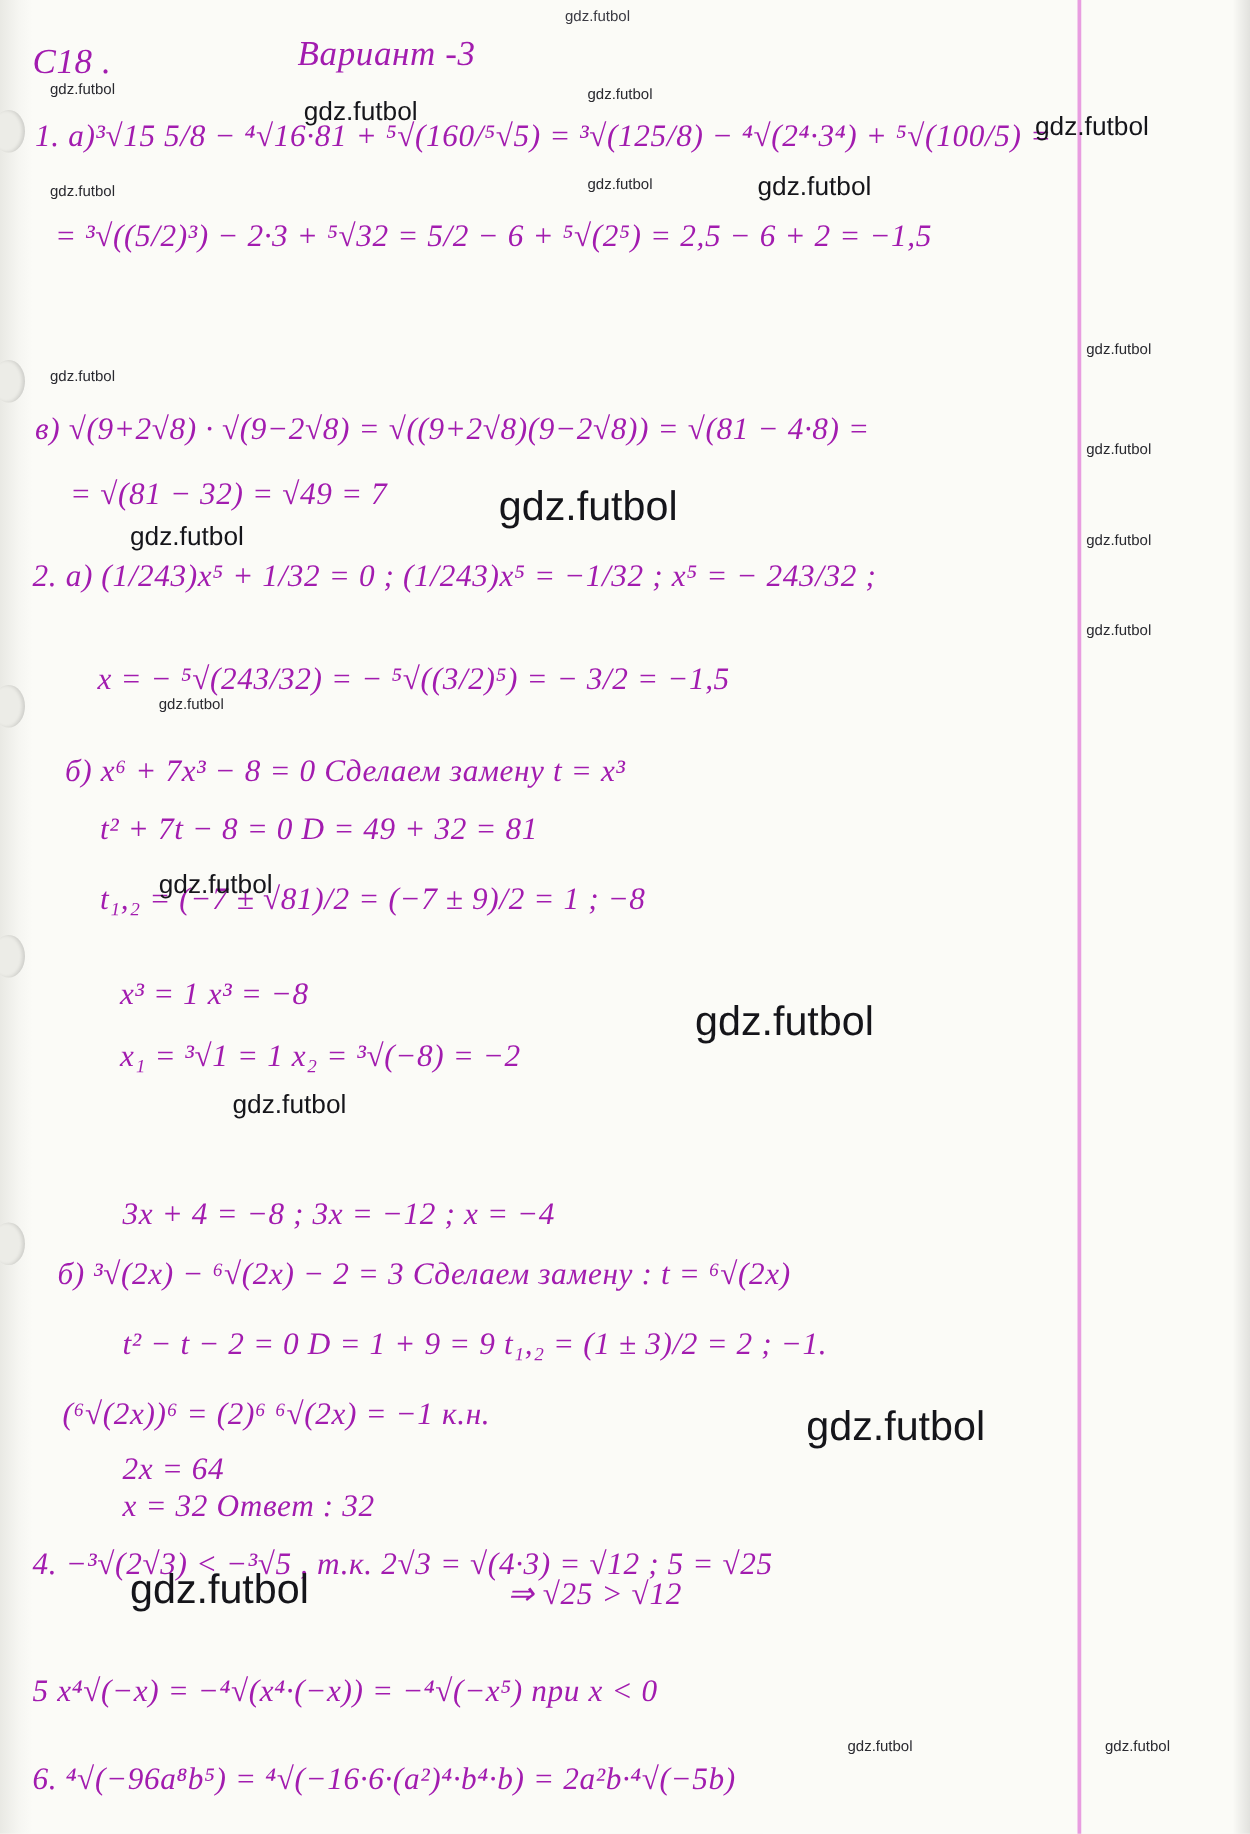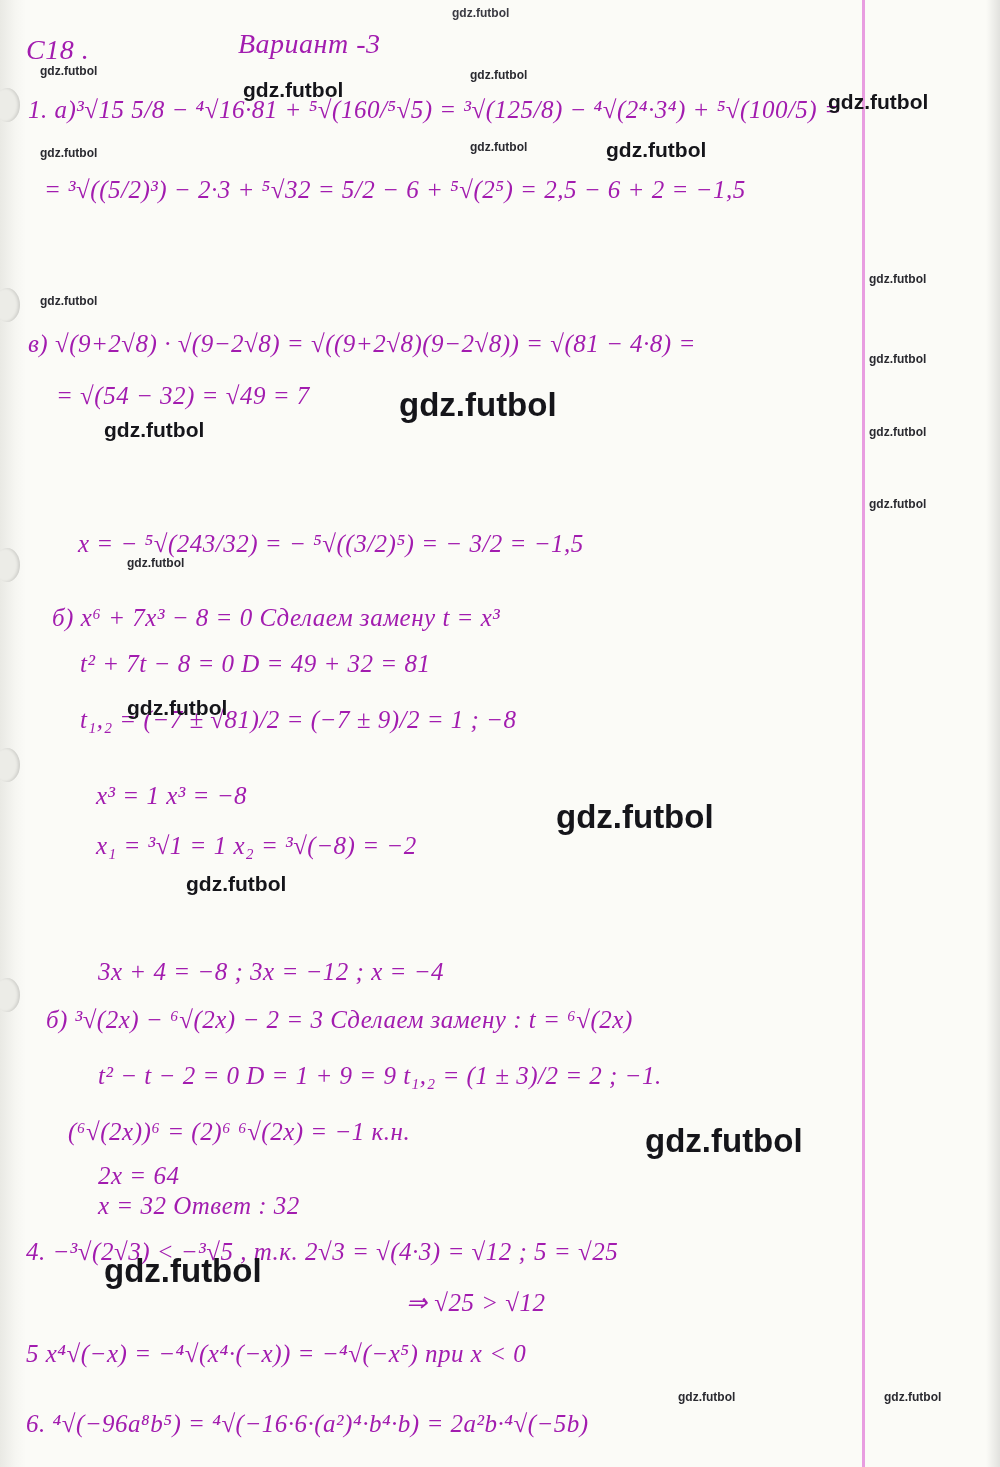--- a/index.html
+++ b/index.html
@@ -41,21 +41,21 @@
     font-style:italic;
     white-space:nowrap;
     letter-spacing:.5px;
   }
   .hw.s1{font-size:25px;}
   .hw.big{font-size:28px;}
   
   .wm{
     position:absolute;
     font-family:"Liberation Sans", sans-serif;
-    font-weight:bold;
+    font-weight:normal;
     color:#15151a;
     white-space:nowrap;
   }
   .wm.small{font-size:12px;color:#2a2a30;}
   .wm.mid{font-size:21px;}
   .wm.large{font-size:33px;}
   .wm.top{font-size:12px;color:#3a3a42;}
 </style>
 </head>
 <body>
@@ -74,40 +74,41 @@
   <div class="page-shadow-right"></div>
 
   <div class="hw big" style="left:26px;  top:34px">С18 .</div>
   <div class="hw big" style="left:238px; top:28px">Вариант -3</div>
 
   <div class="hw s1" style="left:28px;  top:96px">1. а)³√15 5/8  −  ⁴√16·81  +  ⁵√(160/⁵√5)   =   ³√(125/8)  −  ⁴√(2⁴·3⁴)  +  ⁵√(100/5) =</div>
   <div class="hw s1" style="left:44px;  top:176px">= ³√((5/2)³) − 2·3 + ⁵√32 = 5/2 − 6 + ⁵√(2⁵) = 2,5 − 6 + 2 = −1,5</div>
 
 
   <div class="hw s1" style="left:28px;  top:330px">в) √(9+2√8) · √(9−2√8) = √((9+2√8)(9−2√8)) = √(81 − 4·8) =</div>
-  <div class="hw s1" style="left:56px;  top:382px">= √(54 − 32) = √49 = 7</div>
+  <div class="hw s1" style="left:56px;  top:382px">= √(81 − 32) = √49 = 7</div>
 
+  <div class="hw s1" style="left:26px;  top:448px">2. а) (1/243)x⁵ + 1/32 = 0 ;   (1/243)x⁵ = −1/32 ;   x⁵ = − 243/32 ;</div>
   <div class="hw s1" style="left:78px;  top:530px">x = − ⁵√(243/32) = − ⁵√((3/2)⁵) = − 3/2 = −1,5</div>
 
   <div class="hw s1" style="left:52px;  top:604px">б)  x⁶ + 7x³ − 8 = 0            Сделаем замену   t = x³</div>
   <div class="hw s1" style="left:80px;  top:650px">t² + 7t − 8 = 0        D = 49 + 32 = 81</div>
   <div class="hw s1" style="left:80px;  top:706px">t₁,₂ =  (−7 ± √81)/2  =  (−7 ± 9)/2  =  1 ; −8</div>
   <div class="hw s1" style="left:96px;  top:782px">x³ = 1                        x³ = −8</div>
   <div class="hw s1" style="left:96px;  top:832px">x₁ = ³√1 = 1                 x₂ = ³√(−8) = −2</div>
 
   <div class="hw s1" style="left:98px;  top:958px">3x + 4 = −8 ;   3x = −12 ;   x = −4</div>
 
   <div class="hw s1" style="left:46px;  top:1006px">б) ³√(2x) − ⁶√(2x) − 2 = 3            Сделаем замену :  t = ⁶√(2x)</div>
   <div class="hw s1" style="left:98px;  top:1062px">t² − t − 2 = 0    D = 1 + 9 = 9    t₁,₂ = (1 ± 3)/2 = 2 ; −1.</div>
-  <div class="hw s1" style="left:68px;  top:1118px">(⁶√(2x))⁶ = (2)⁶        ⁶√(2x) = −1    к.н.</div>
+  <div class="hw s1" style="left:50px;  top:1118px">(⁶√(2x))⁶ = (2)⁶        ⁶√(2x) = −1    к.н.</div>
   <div class="hw s1" style="left:98px;  top:1162px">2x = 64</div>
   <div class="hw s1" style="left:98px;  top:1192px">x = 32          Ответ :   32</div>
 
   <div class="hw s1" style="left:26px;  top:1238px">4. −³√(2√3) &lt; −³√5 ,   т.к. 2√3 = √(4·3) = √12 ;  5 = √25</div>
-  <div class="hw s1" style="left:406px; top:1288px">⇒ √25 &gt; √12</div>
+  <div class="hw s1" style="left:406px; top:1260px">⇒ √25 &gt; √12</div>
 
   <div class="hw s1" style="left:26px;  top:1340px">5   x⁴√(−x) = −⁴√(x⁴·(−x)) = −⁴√(−x⁵)     при   x &lt; 0</div>
 
   <div class="hw s1" style="left:26px;  top:1410px">6.  ⁴√(−96a⁸b⁵) = ⁴√(−16·6·(a²)⁴·b⁴·b) = 2a²b·⁴√(−5b)</div>
 
   <div class="wm top" style="left:452px; top:6px">gdz.futbol</div>
   <div class="wm small" style="left:40px;  top:64px">gdz.futbol</div>
   <div class="wm mid" style="left:243px; top:78px">gdz.futbol</div>
   <div class="wm small" style="left:470px; top:68px">gdz.futbol</div>
   <div class="wm mid" style="left:828px; top:90px">gdz.futbol</div>

